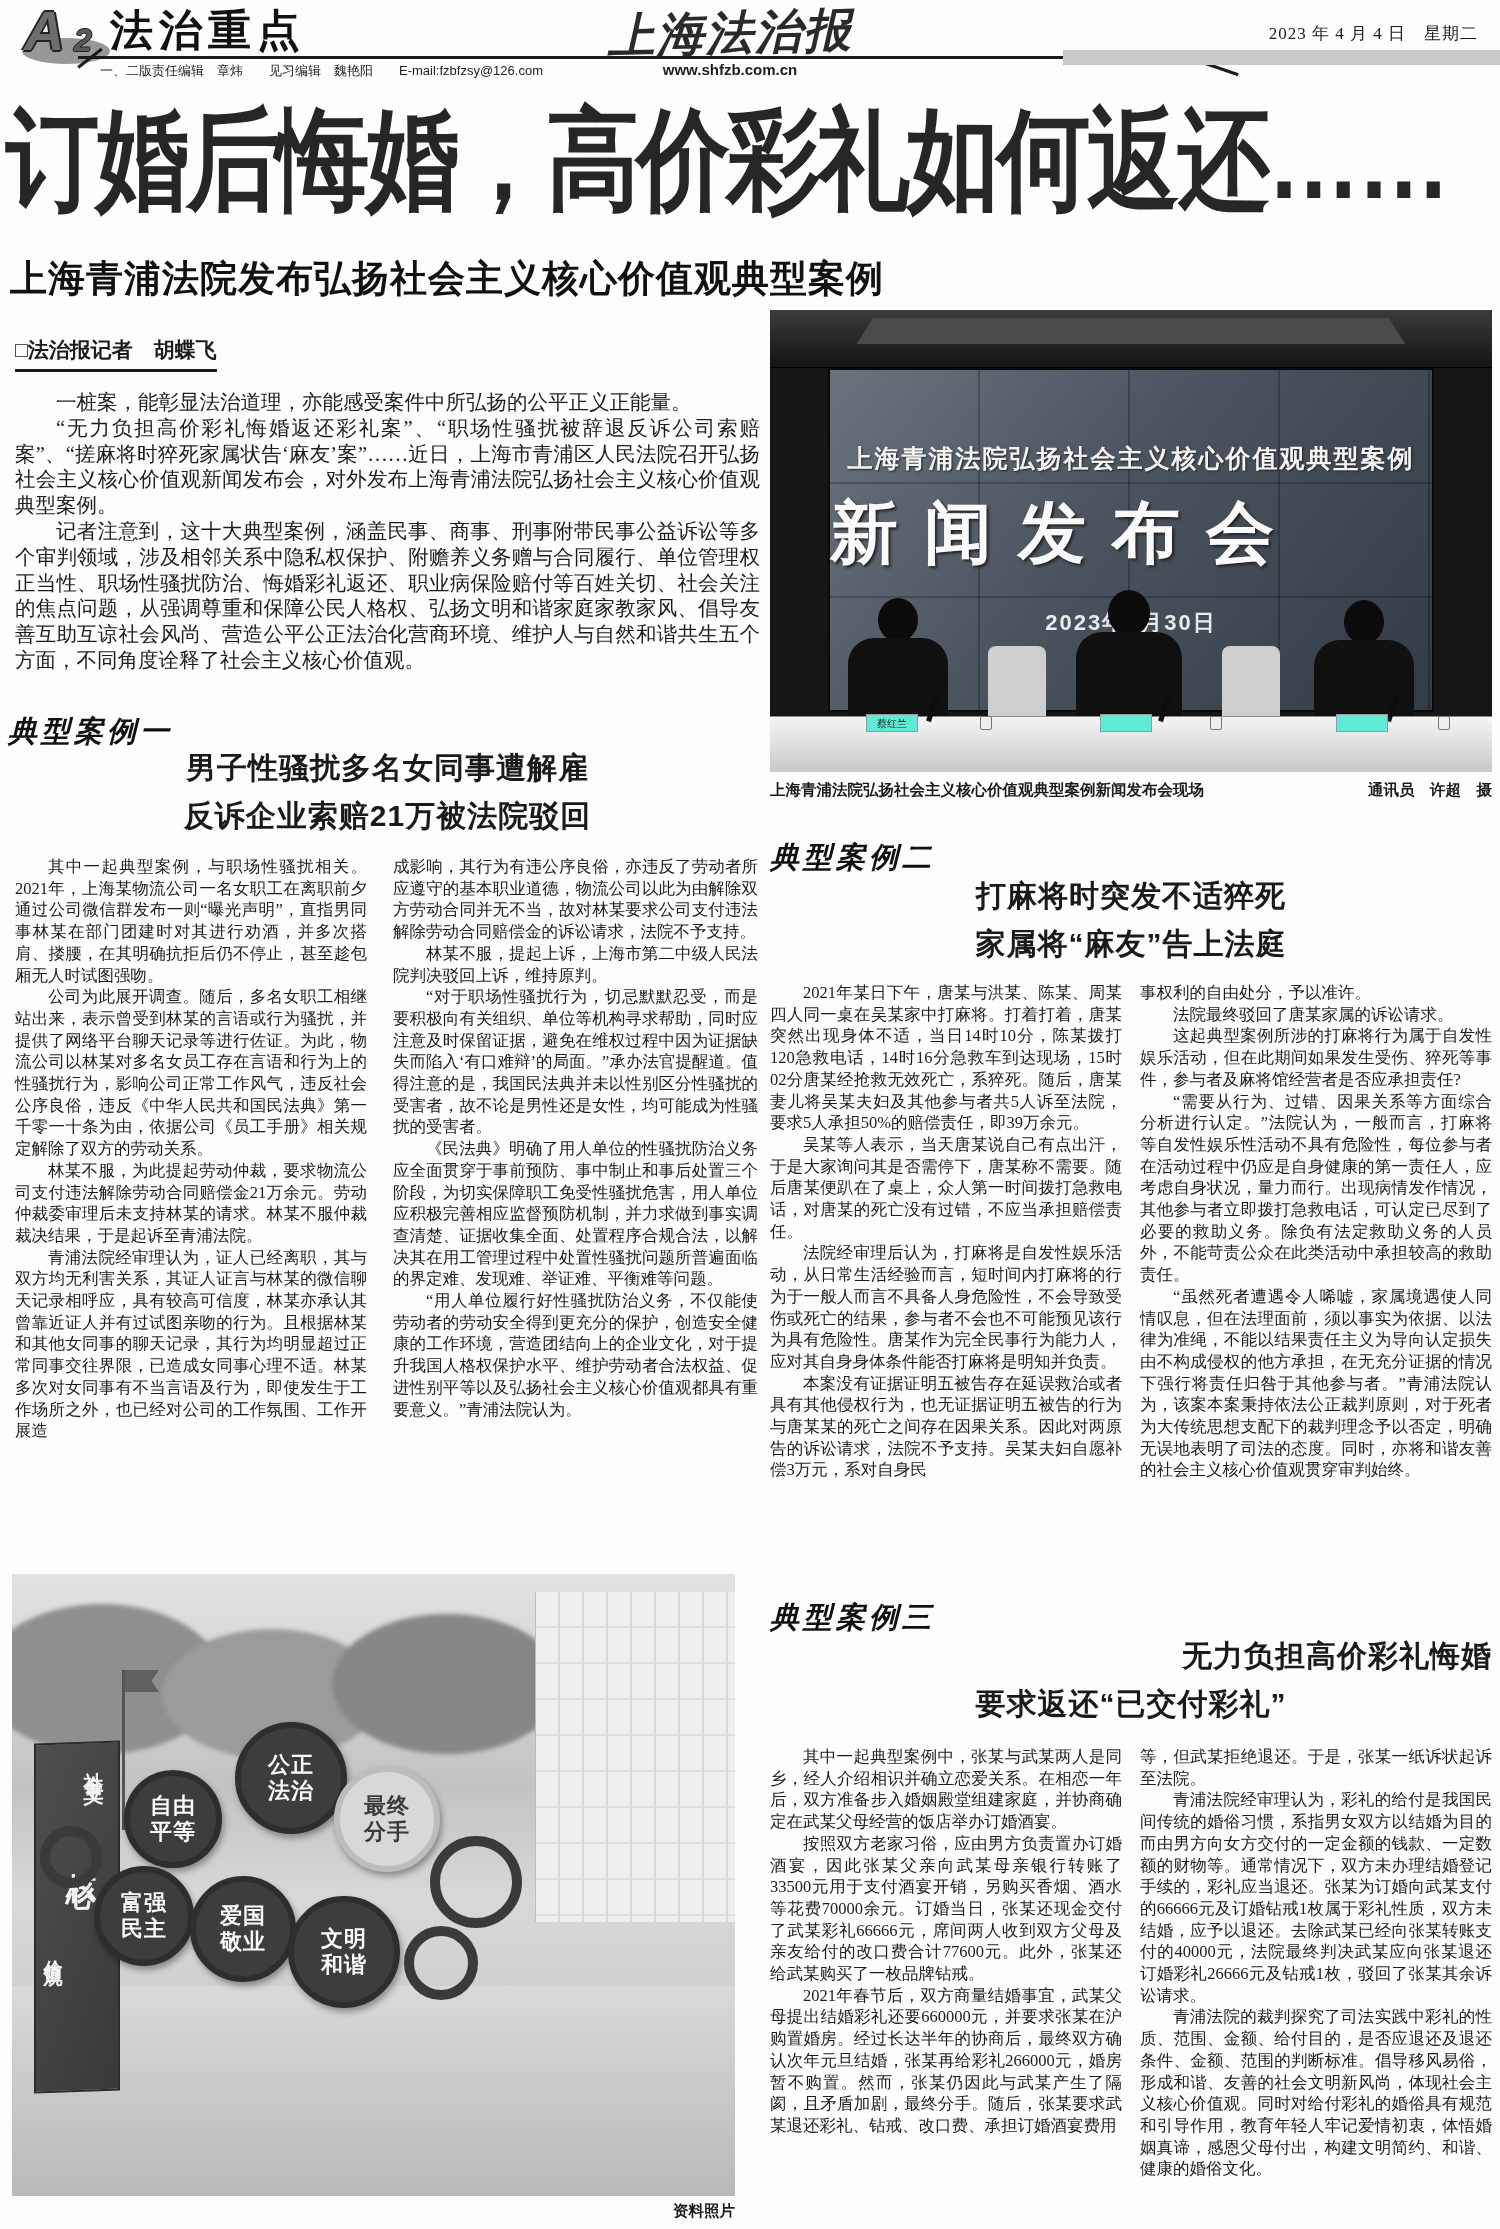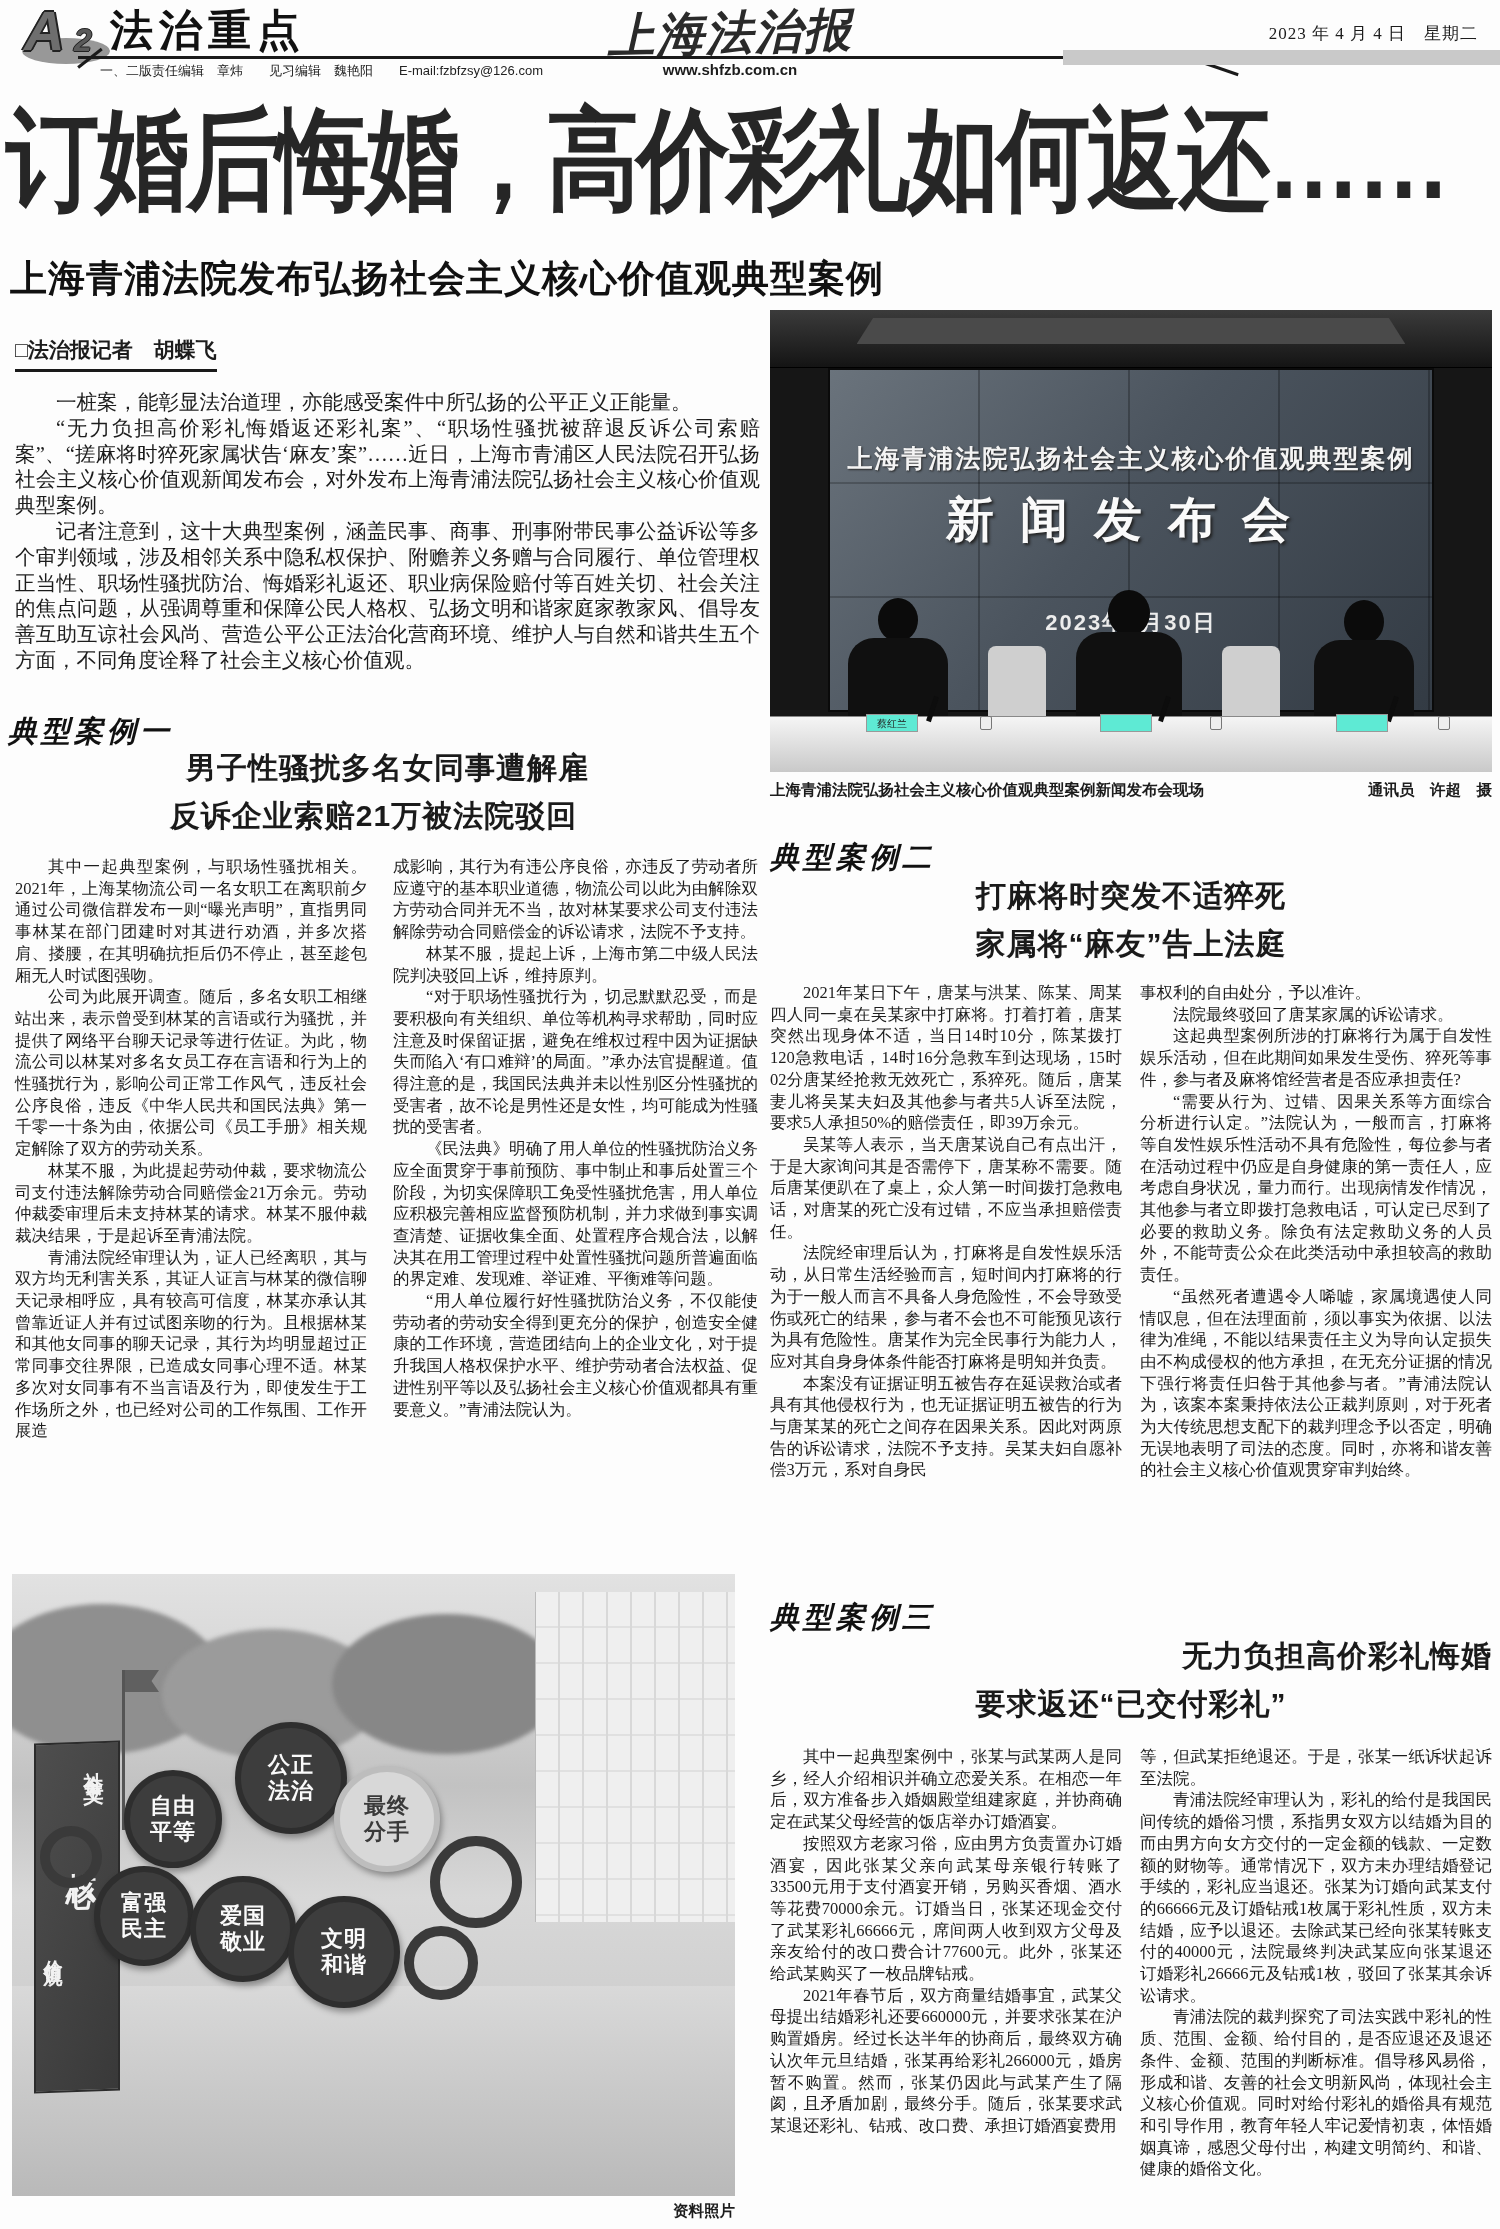--- a/index.html
+++ b/index.html
@@ -56,22 +56,22 @@
     clip-path:polygon(3% 0,97% 0,100% 100%,0 100%); }
   #press-screen { left:58px; top:58px; width:606px; height:344px;
     background:linear-gradient(128deg,#6a737c 0%,#4b545e 45%,#333b44 100%);
     border:2px solid #0a0a0a; }
   .screen-seams { position:absolute; inset:0;
     background:
       repeating-linear-gradient(to right, transparent 0 148px, rgba(0,0,0,.25) 148px 150px),
       repeating-linear-gradient(to bottom, transparent 0 112px, rgba(0,0,0,.22) 112px 114px); }
   #screen-line1 { left:0; top:72px; width:100%; text-align:center; color:#f4f4f4;
     font-family:"Liberation Sans",sans-serif; font-weight:bold; font-size:25px; letter-spacing:2px; text-shadow:1px 1px 2px #222; }
-  #screen-line2 { left:0; top:118px; width:100%; text-align:center; color:#fafafa;
-    font-family:"Liberation Sans",sans-serif; font-weight:900; font-size:48px; letter-spacing:26px; text-shadow:2px 2px 3px #222; }
+  #screen-line2 { left:0; top:118px; width:100%; text-align:left; color:#fafafa;
+    font-family:"Liberation Sans",sans-serif; font-weight:900; font-size:68px; letter-spacing:26px; text-shadow:2px 2px 3px #222; }
   #screen-line3 { left:0; top:238px; width:100%; text-align:center; color:#ececec;
     font-family:"Liberation Sans",sans-serif; font-weight:bold; font-size:22px; letter-spacing:2px; }
   .person { }
   .p-head { position:absolute; border-radius:50%; background:#0b0b0b; }
   .p-body { position:absolute; background:#101010; border-radius:26px 26px 0 0; }
   .chair { position:absolute; background:#cfcfcf; border-radius:8px 8px 0 0; }
   #press-table { left:0; bottom:0; width:100%; height:56px; background:linear-gradient(#f5f5f5,#c9c9c9); border-top:1px solid #888; }
   .name-plate { position:absolute; bottom:40px; width:52px; height:18px; background:#5eead4; border:1px solid #999;
     font-size:10px; text-align:center; line-height:17px; color:#222; font-family:"Liberation Sans",sans-serif; }
   .mic { position:absolute; width:5px; height:26px; background:#0d0d0d; transform:rotate(18deg); }
@@ -171,21 +171,21 @@
     <div class="name-plate" style="left:330px;"></div>
     <div class="name-plate" style="left:566px;"></div>
   </div>
   <div class="abs" id="photo1-caption-row">
     <span>上海青浦法院弘扬社会主义核心价值观典型案例新闻发布会现场</span>
     <span>通讯员　许超　摄</span>
   </div>
 
   <div class="abs case-label" style="left:8px; top:712px;">典型案例一</div>
   <div class="abs case-title" style="left:15px; top:748px; width:745px;">男子性骚扰多名女同事遭解雇</div>
-  <div class="abs case-title" style="left:1px; top:796px; width:745px;">反诉企业索赔21万被法院驳回</div>
+  <div class="abs case-title" style="left:15px; top:796px; width:745px;">反诉企业索赔21万被法院驳回</div>
   <div class="abs col" style="left:15px; top:856px; width:352px;">
       <p>其中一起典型案例，与职场性骚扰相关。2021年，上海某物流公司一名女职工在离职前夕通过公司微信群发布一则“曝光声明”，直指男同事林某在部门团建时对其进行劝酒，并多次搭肩、搂腰，在其明确抗拒后仍不停止，甚至趁包厢无人时试图强吻。</p>
       <p>公司为此展开调查。随后，多名女职工相继站出来，表示曾受到林某的言语或行为骚扰，并提供了网络平台聊天记录等进行佐证。为此，物流公司以林某对多名女员工存在言语和行为上的性骚扰行为，影响公司正常工作风气，违反社会公序良俗，违反《中华人民共和国民法典》第一千零一十条为由，依据公司《员工手册》相关规定解除了双方的劳动关系。</p>
       <p>林某不服，为此提起劳动仲裁，要求物流公司支付违法解除劳动合同赔偿金21万余元。劳动仲裁委审理后未支持林某的请求。林某不服仲裁裁决结果，于是起诉至青浦法院。</p>
       <p>青浦法院经审理认为，证人已经离职，其与双方均无利害关系，其证人证言与林某的微信聊天记录相呼应，具有较高可信度，林某亦承认其曾靠近证人并有过试图亲吻的行为。且根据林某和其他女同事的聊天记录，其行为均明显超过正常同事交往界限，已造成女同事心理不适。林某多次对女同事有不当言语及行为，即使发生于工作场所之外，也已经对公司的工作氛围、工作开展造</p>
     </div>
   <div class="abs col cont" style="left:393px; top:856px; width:365px;">
       <p>成影响，其行为有违公序良俗，亦违反了劳动者所应遵守的基本职业道德，物流公司以此为由解除双方劳动合同并无不当，故对林某要求公司支付违法解除劳动合同赔偿金的诉讼请求，法院不予支持。</p>
       <p>林某不服，提起上诉，上海市第二中级人民法院判决驳回上诉，维持原判。</p>
       <p>“对于职场性骚扰行为，切忌默默忍受，而是要积极向有关组织、单位等机构寻求帮助，同时应注意及时保留证据，避免在维权过程中因为证据缺失而陷入‘有口难辩’的局面。”承办法官提醒道。值得注意的是，我国民法典并未以性别区分性骚扰的受害者，故不论是男性还是女性，均可能成为性骚扰的受害者。</p>

